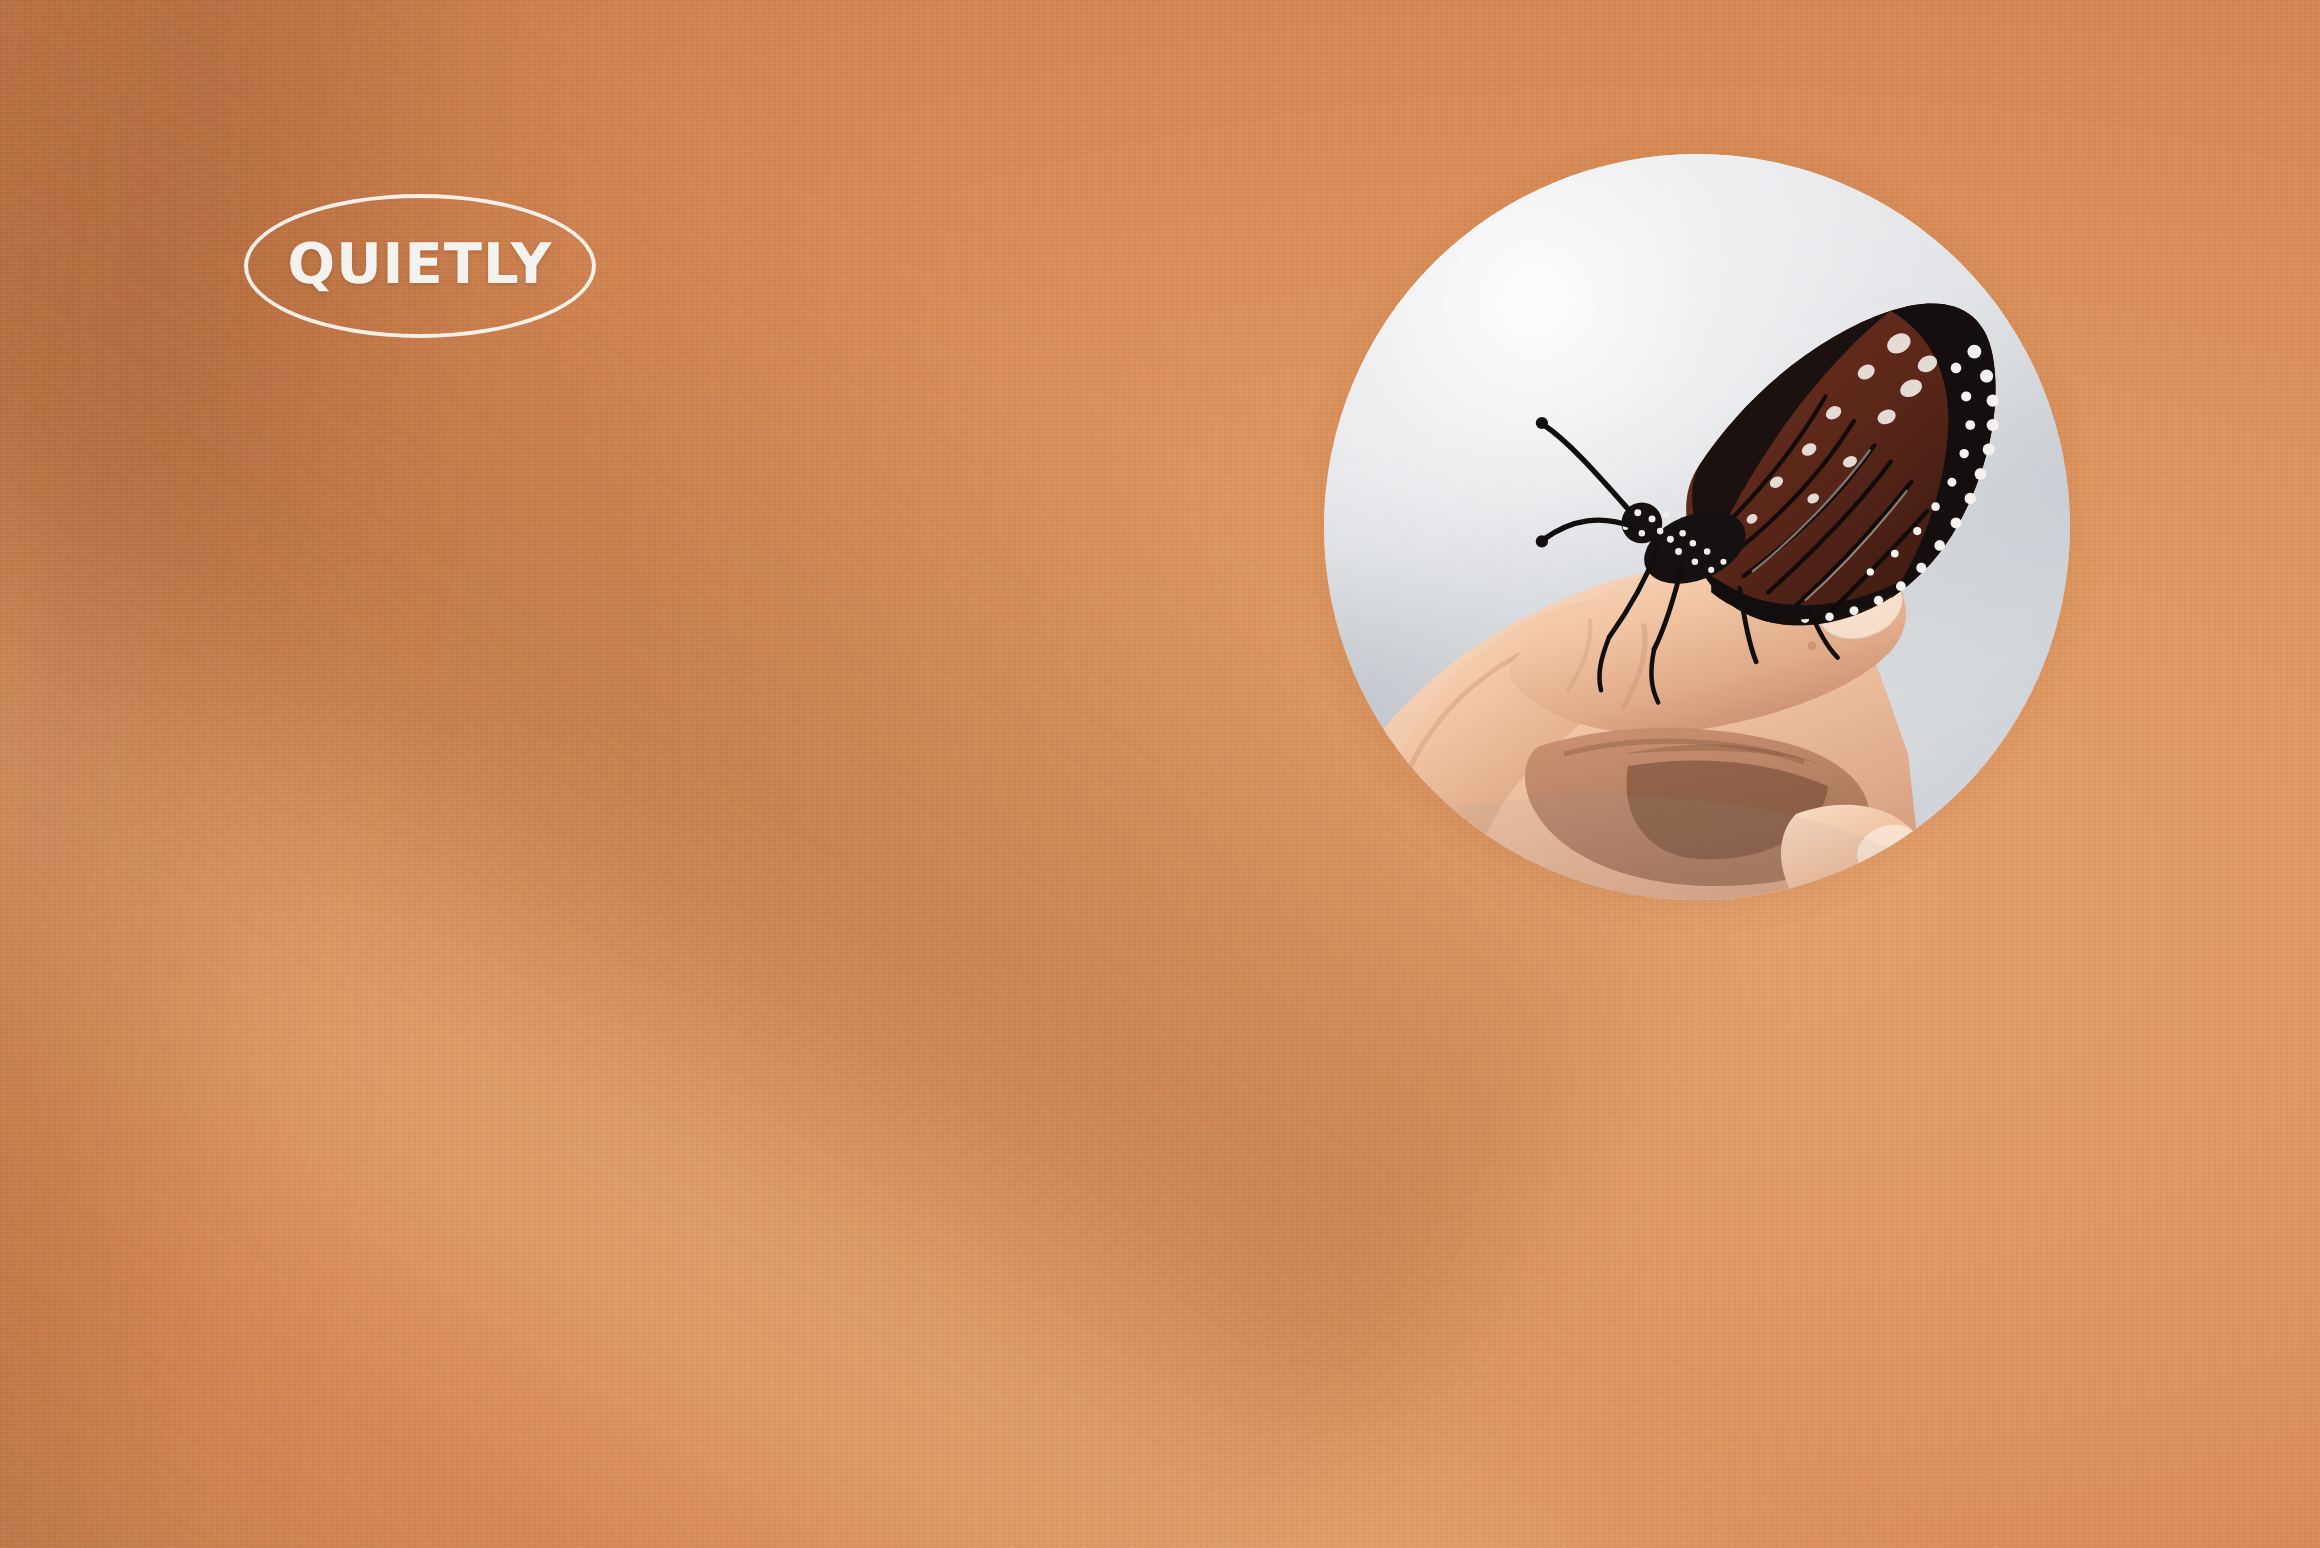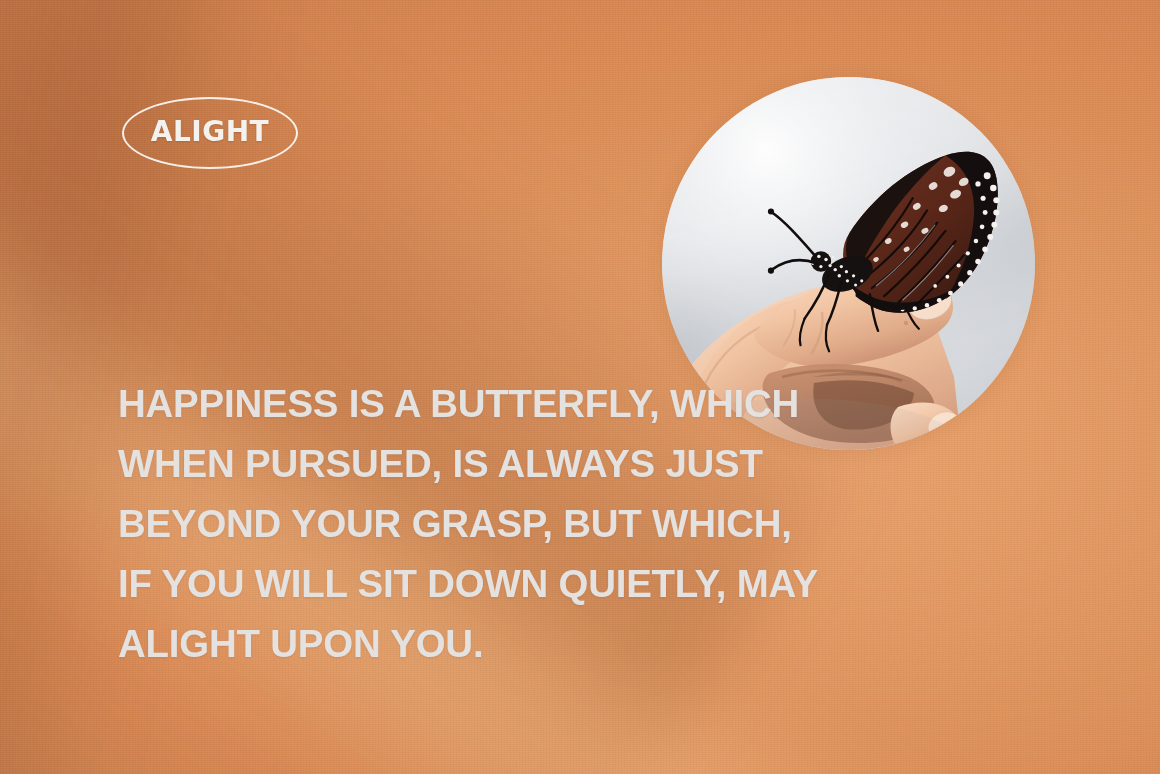--- a/index.html
+++ b/index.html
@@ -203,21 +203,21 @@
   <div class="bg-band band-shadow-a"></div>
   <div class="bg-band band-light-a"></div>
   <div class="bg-band band-shadow-b"></div>
   <div class="bg-band band-shadow-c"></div>
   <div class="bg-band band-light-b"></div>
   <div class="bg-vignette"></div>
   <div class="bg-grain"></div>
 
   <div class="logo">
     <div class="logo-oval"></div>
-    <div class="logo-word">ALIGHT</div>
+    <div class="logo-word">QUIETLY</div>
   </div>
 
   <div class="photo-circle">
     <div class="photo-inner">
       <div class="paper-fold-b"></div>
       <div class="paper-fold-a"></div>
       <div class="paper-fold-c"></div>
 
       <svg class="hand" viewBox="0 0 373 373">
         <defs>
@@ -399,21 +399,14 @@
             <path d="M 66 144 C 62 160 58 174 52 186" fill="none" stroke="#120e0d" stroke-width="2.4" stroke-linecap="round"></path>
             <path d="M 52 186 C 50 196 50 204 54 212" fill="none" stroke="#120e0d" stroke-width="2.2" stroke-linecap="round"></path>
             <path d="M 94 156 C 96 170 98 182 102 192" fill="none" stroke="#120e0d" stroke-width="2.4" stroke-linecap="round"></path>
             <path d="M 128 166 C 132 176 136 184 142 190" fill="none" stroke="#120e0d" stroke-width="2.2" stroke-linecap="round"></path>
           </g>
         </g>
       </svg>
     </div>
   </div>
 
-  <div class="quote">
-    <div class="quote-line">HAPPINESS IS A BUTTERFLY, WHICH</div>
-    <div class="quote-line">WHEN PURSUED, IS ALWAYS JUST</div>
-    <div class="quote-line">BEYOND YOUR GRASP, BUT WHICH,</div>
-    <div class="quote-line">IF YOU WILL SIT DOWN QUIETLY, MAY</div>
-    <div class="quote-line">ALIGHT UPON YOU.</div>
-  </div>
 
 </div>
 
 </body></html>

